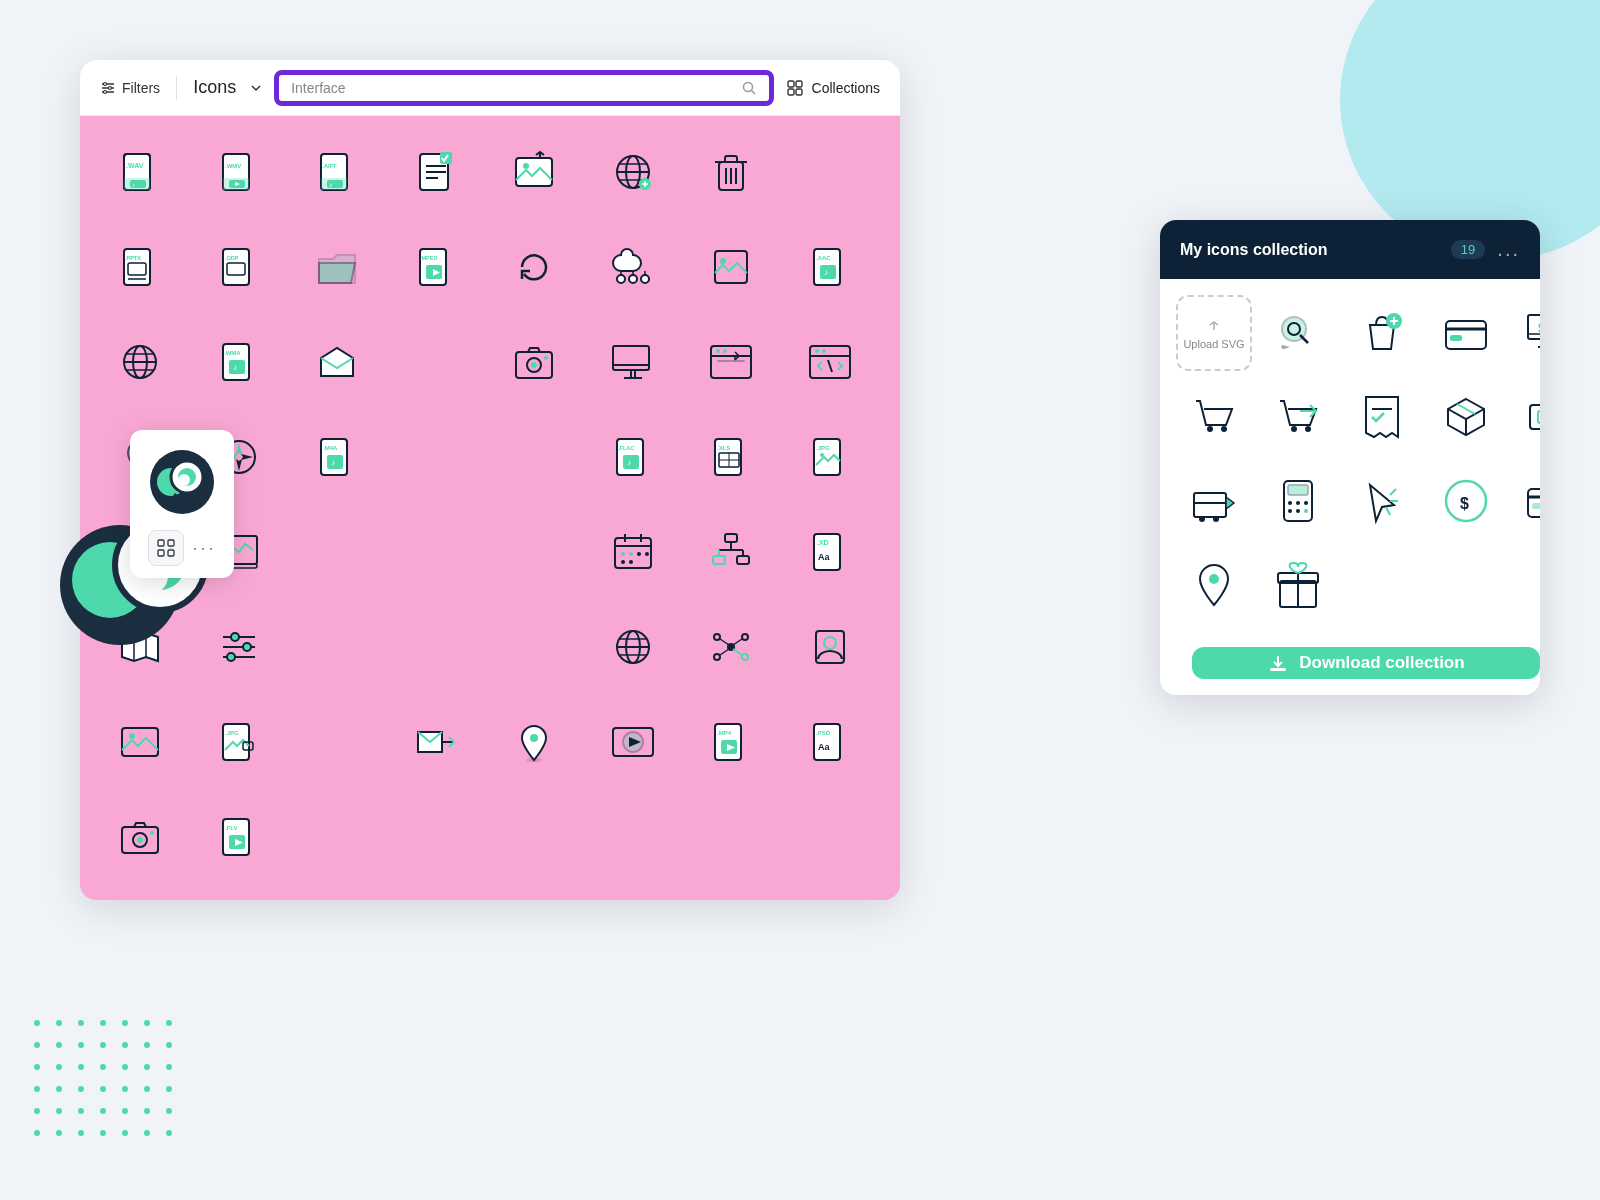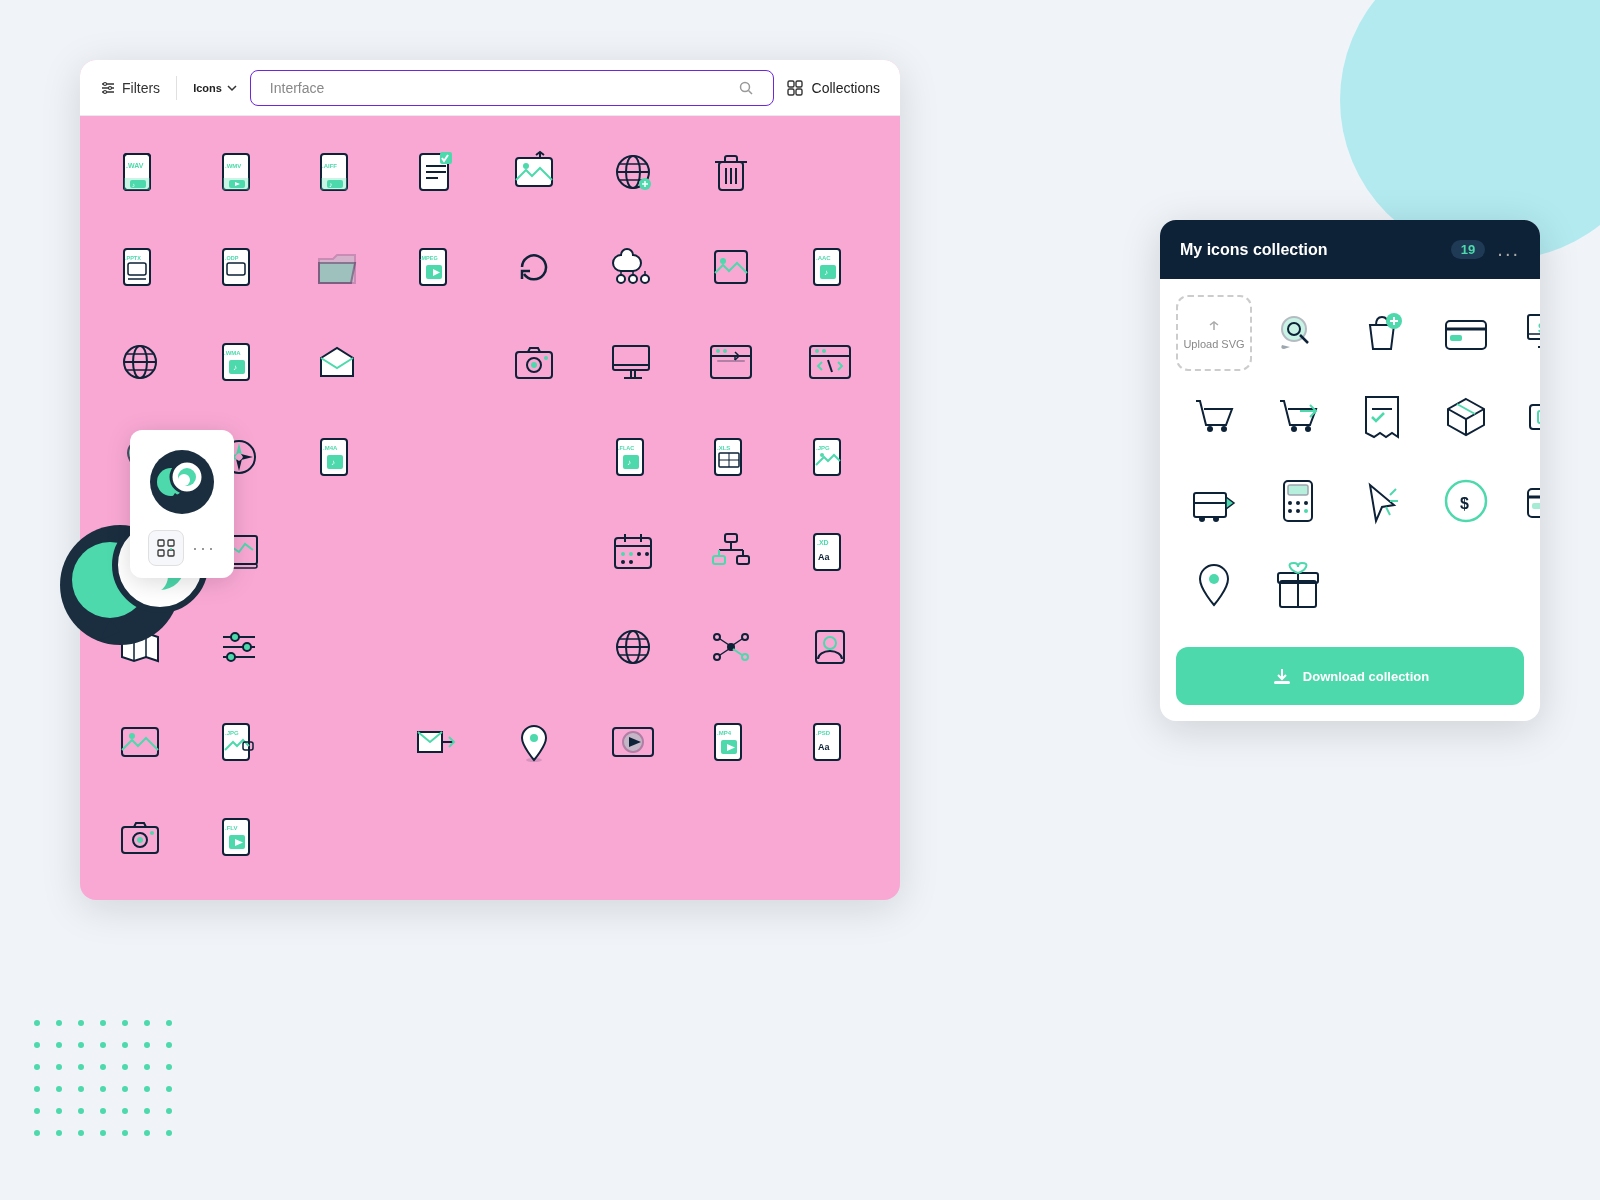--- a/index.html
+++ b/index.html
@@ -76,35 +76,35 @@
     .toolbar-filters svg { color: #555; }
     .toolbar-divider {
       width: 1px;
       height: 24px;
       background: #e0e0e0;
       margin: 0 4px;
     }
     .toolbar-dropdown {
       display: flex;
       align-items: center;
-      gap: 4px;
-      font-size: 11px;
-      font-weight: 700;
+      gap: 14px;
+      font-size: 18px;
+      font-weight: 400;
       color: #222;
       cursor: pointer;
     }
     .toolbar-search-area {
       flex: 1;
       display: flex;
       align-items: center;
       gap: 21px;
-      padding: 0 19px;
+      padding: 0 12px;
       height: 36px;
       border-radius: 8px;
-      border: 1px solid #6d28d9;
+      border: 5px solid #6d28d9;
       font-size: 14px;
       color: #888;
     }
     .toolbar-search-area span { flex: 1; }
     .toolbar-right {
       display: flex;
       align-items: center;
       gap: 8px;
       font-size: 14px;
       font-weight: 500;
@@ -210,21 +210,21 @@
       font-size: 16px;
       font-weight: 600;
       flex: 1;
     }
     .collections-count {
       background: #1e3a55;
       color: #4dd9ac;
       border-radius: 20px;
       padding: 2px 10px;
       font-size: 13px;
-      font-weight: 700;
+      font-weight: 400;
     }
     .collections-more {
       color: #aaa;
       font-size: 20px;
       letter-spacing: 2px;
       cursor: pointer;
     }
 
     .collections-icons {
       padding: 16px;
@@ -254,28 +254,28 @@
       cursor: pointer;
       gap: 2px;
     }
     .upload-svg-cell span {
       font-size: 11px;
       color: #888;
       font-weight: 500;
     }
 
     .download-btn {
-      margin: 8px 16px 16px;
+      margin: 8px 32px 16px;
       background: #4dd9ac;
       color: #fff;
       border: none;
       border-radius: 12px;
       width: calc(100% - 32px);
-      padding: 18px;
-      font-size: 13px;
+      padding: 5px;
+      font-size: 17px;
       font-weight: 600;
       cursor: pointer;
       display: flex;
       align-items: center;
       justify-content: center;
       gap: 10px;
     }
 
     
     .big-chat-icon {

